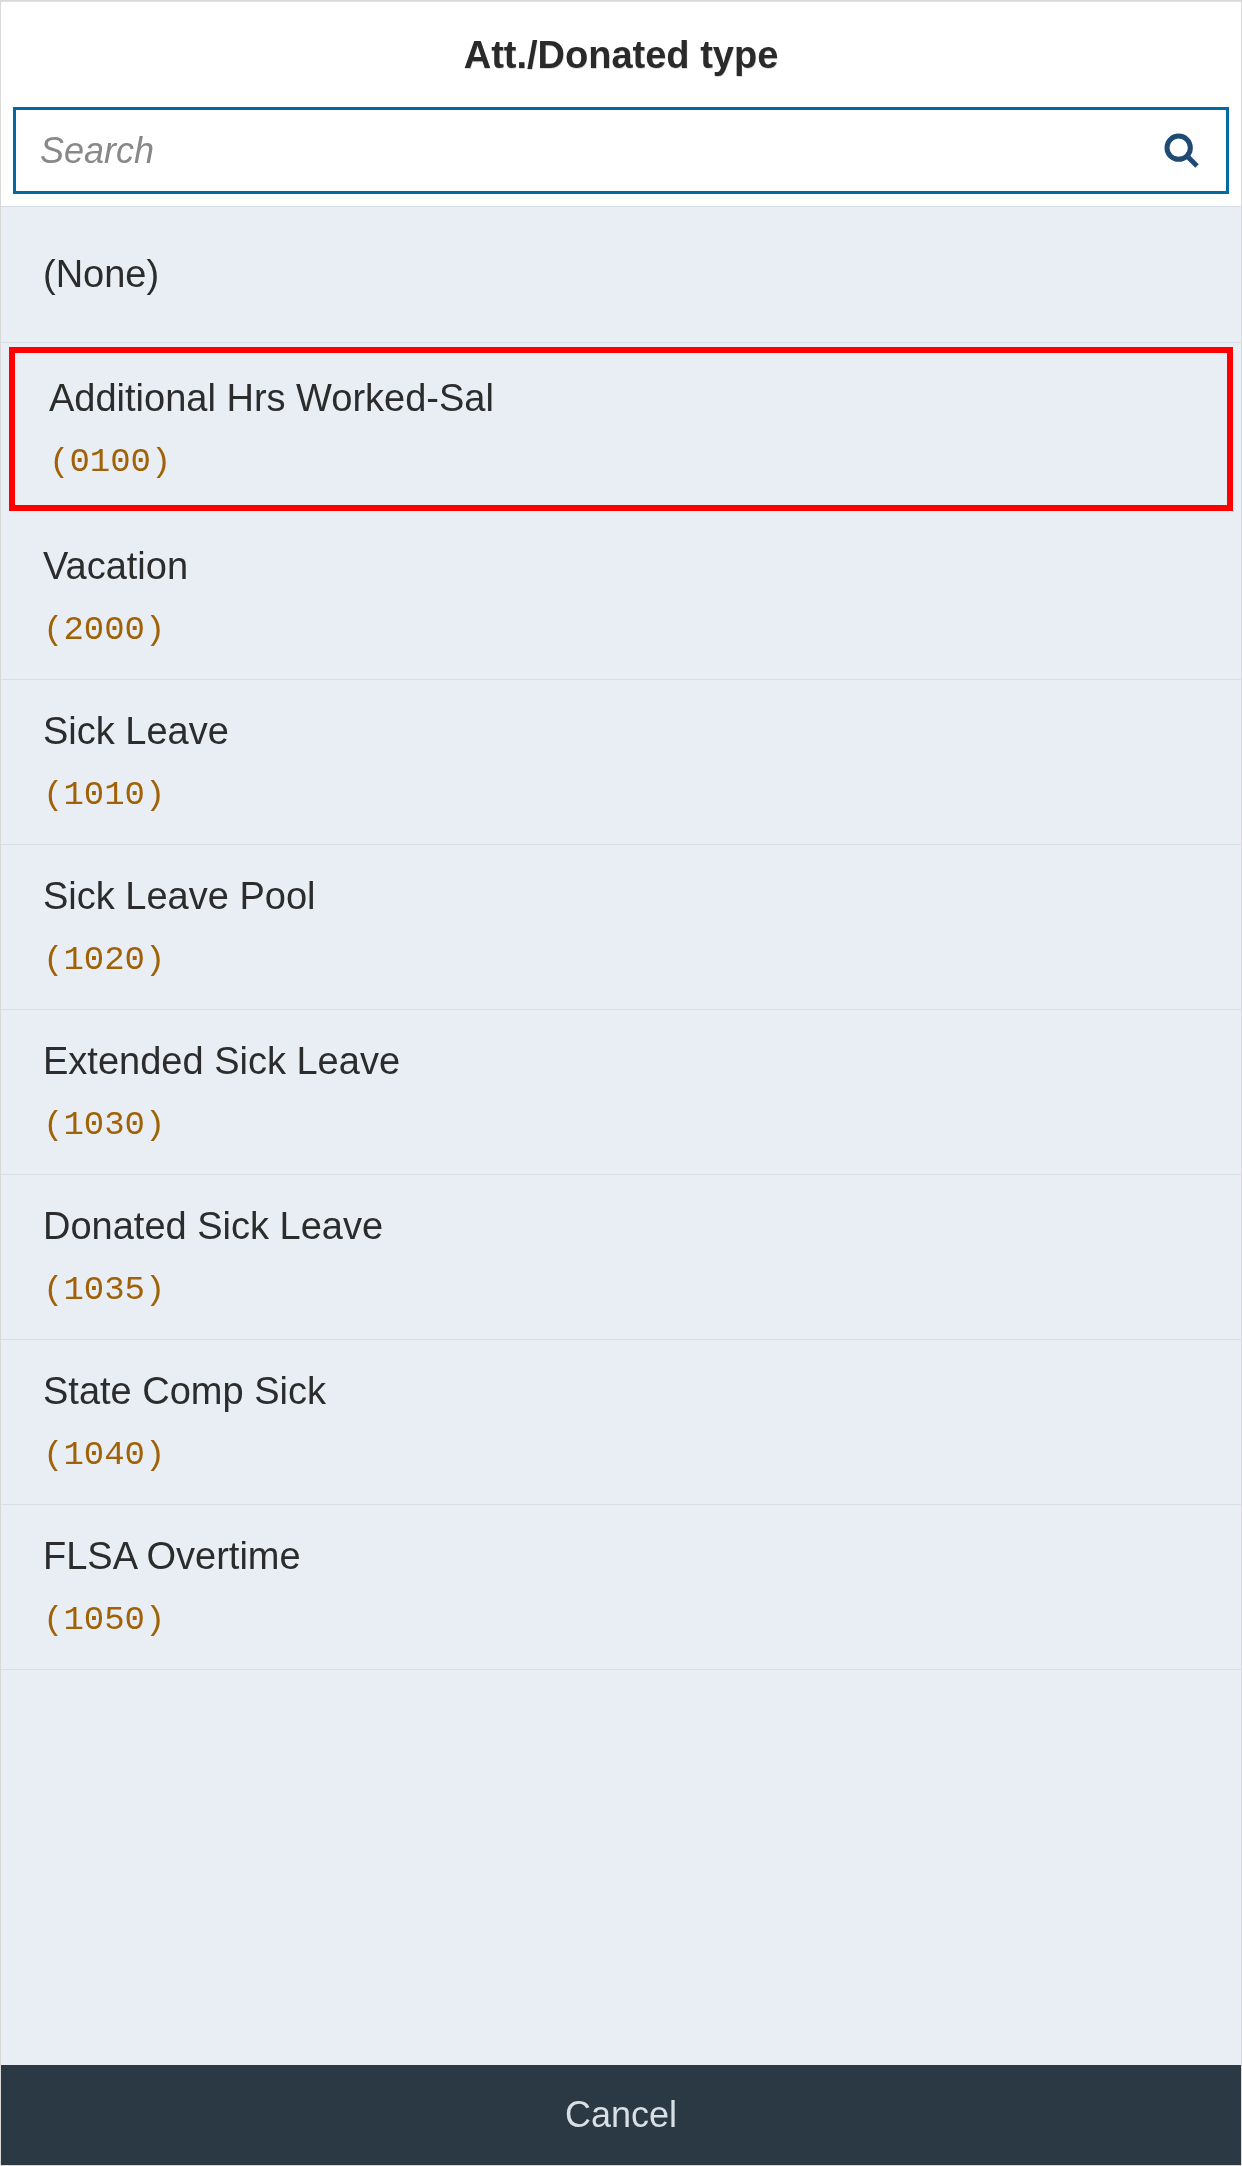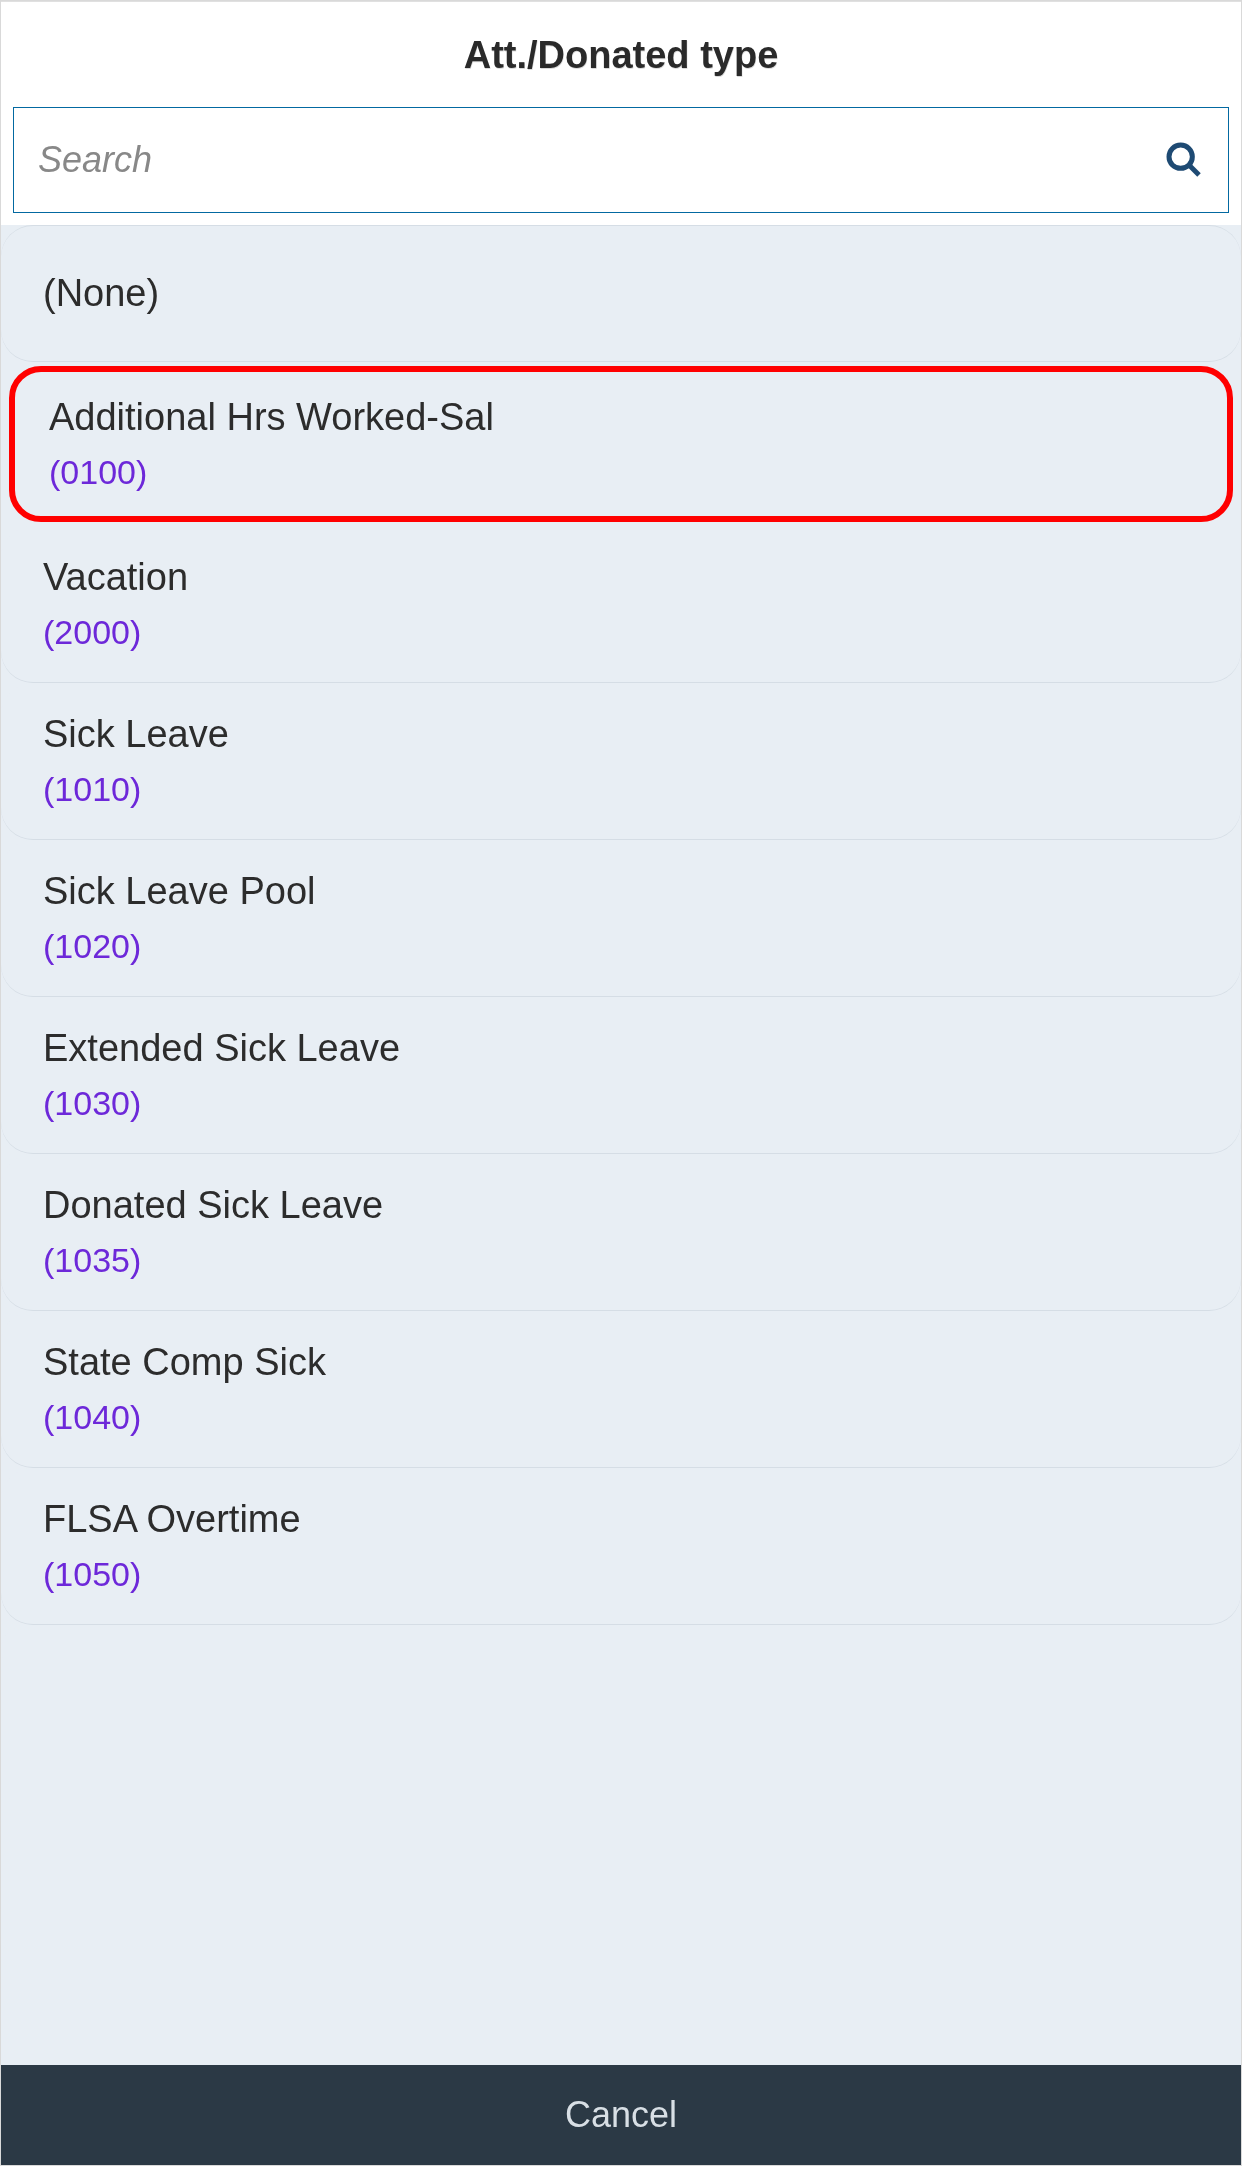--- a/index.html
+++ b/index.html
@@ -28,23 +28,23 @@
       font-weight: 600;
       color: #2a2a2a;
       text-shadow: 0.5px 0.5px 0.5px rgba(0,0,0,0.15);
     }
     .search-container {
       padding: 0 12px 12px 12px;
       background: #ffffff;
     }
     .search-box {
       position: relative;
-      border: 1px solid #0369a1;
+      border: 3px solid #0369a1;
       background: #ffffff;
-      height: 106px;
+      height: 87px;
       display: flex;
       align-items: center;
       padding: 0 24px;
     }
     .search-input {
       flex: 1;
       border: none;
       outline: none;
       font-size: 36px;
       font-style: italic;
@@ -65,36 +65,36 @@
     .list-container {
       flex: 1;
       overflow-y: hidden;
       background: #e8eef4;
     }
     .list-item {
       background: #e8eef4;
       border-bottom: 1px solid #d5dde5;
       padding: 30px 42px 30px 42px;
       cursor: pointer;
-      border-radius: 32px;
     }
     .list-item-none {
       padding-top: 46px;
       padding-bottom: 46px;
       border-top: 1px solid #d5dde5;
     }
     .list-item-title {
       font-size: 38px;
       color: #2c2c2c;
       font-weight: 400;
     }
     .list-item-code {
       font-size: 34px;
-      color: #6d28d9;
-      margin-top: 14px;
+      color: #a16207;
+      margin-top: 23px;
+      font-family: Liberation Mono, monospace;
     }
     .highlighted {
       border: 6px solid #ff0000;
       margin: 4px 8px;
       padding: 24px 34px 24px 34px;
     }
     .footer {
       background: #2b3945;
       height: 100px;
       display: flex;

